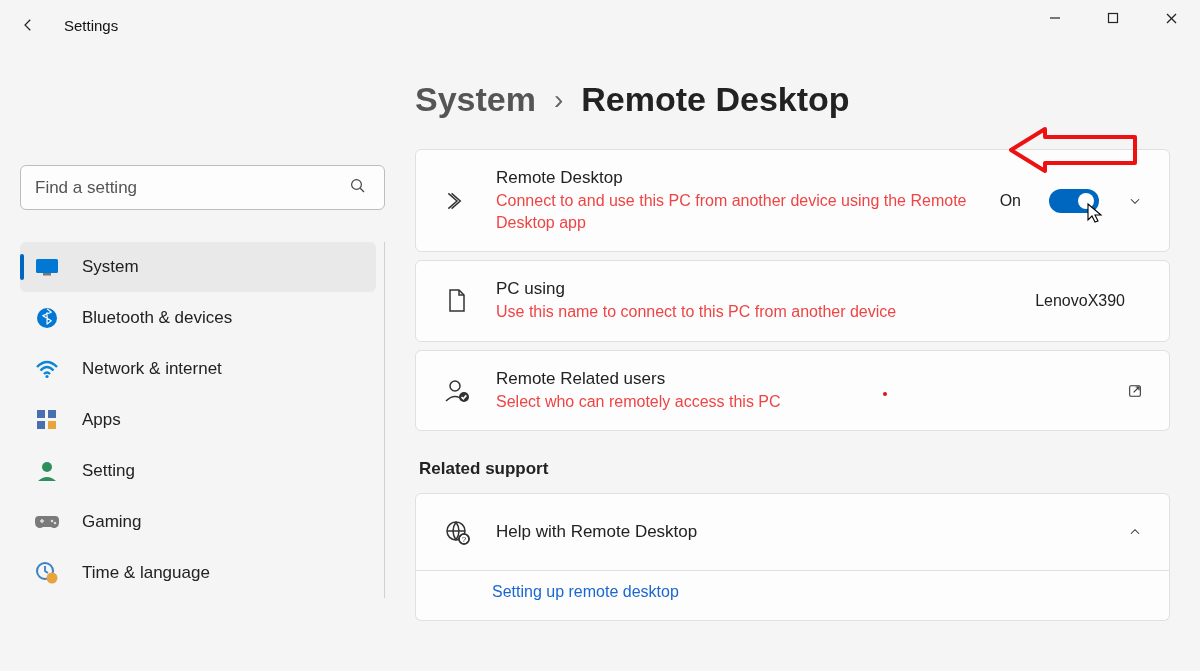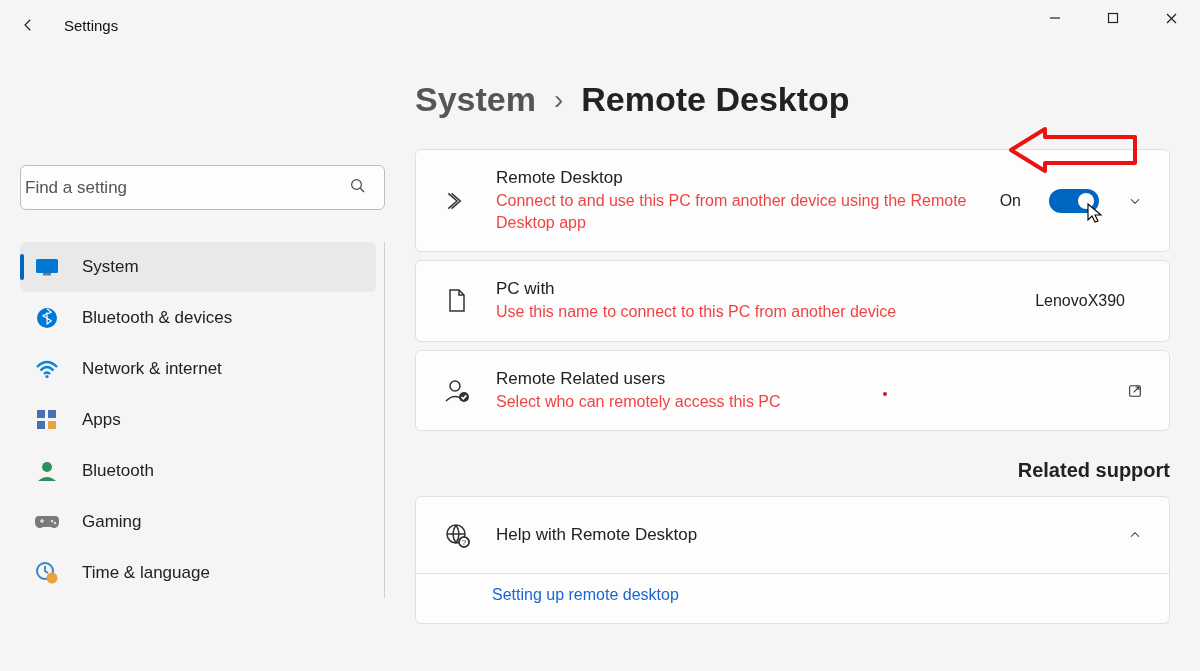--- a/index.html
+++ b/index.html
@@ -13,21 +13,21 @@
   .winbtn { width:58px; height:36px; display:flex; align-items:center; justify-content:center; }
   .winbtn svg { stroke:#222; }
 
   
   .content { display:flex; height:calc(671px - 50px); }
   .sidebar { width:395px; padding:0 10px 0 20px; display:flex; flex-direction:column; position:relative; }
   .main { flex:1; padding:20px 30px 0 20px; overflow:hidden; }
 
   
   .search-wrap { position:relative; margin-top:115px; margin-bottom:32px; }
-  .search { width:365px; height:45px; border:1px solid #bdbdbd; border-radius:6px; background:#fdfdfd; font-size:17px; padding:0 44px 0 4px; color:#333; }
+  .search { width:365px; height:45px; border:1px solid #bdbdbd; border-radius:6px; background:#fdfdfd; font-size:17px; padding:0 44px 0 14px; color:#333; }
   .search::placeholder { color:#555; }
   .search-icon { position:absolute; right:18px; top:12px; }
 
   
   .nav { display:flex; flex-direction:column; gap:1px; border-right:1px solid #d0d0d0; padding-right:8px; }
   .nav-item { display:flex; align-items:center; height:50px; padding:0 10px 0 14px; border-radius:6px; position:relative; cursor:default; }
   .nav-item .nav-icon { width:26px; height:26px; margin-right:22px; display:flex; align-items:center; justify-content:center; }
   .nav-item .nav-label { font-size:17px; color:#222; }
   .nav-item.active { background:#e9e9e9; }
   .nav-item.active::before { content:""; position:absolute; left:0; top:12px; bottom:12px; width:4px; background:#0067c0; border-radius:2px; }
@@ -48,21 +48,21 @@
   .card-right { display:flex; align-items:center; gap:28px; }
 
   
   .toggle { width:50px; height:24px; border-radius:12px; background:#0067c0; position:relative; }
   .toggle .knob { width:16px; height:16px; border-radius:50%; background:#fff; position:absolute; top:4px; right:5px; }
   .toggle-label { font-size:16px; color:#222; }
 
   
   .chevron { width:16px; height:16px; display:flex; align-items:center; justify-content:center; }
 
-  .section-heading { font-size:20px; font-weight:600; color:#222; margin:28px 0 14px 4px;text-align:right; }
+  .section-heading { font-size:17px; font-weight:600; color:#222; margin:28px 0 14px 4px; }
 
   .link-text { font-size:16px; color:#1a66d1; margin-left:50px; padding-bottom:14px; }
 
   
   .annot-arrow { position:absolute; left:1005px; top:125px; }
 
   
   .cursor-svg { position:absolute; left:1086px; top:202px; pointer-events:none; }
 
   
@@ -158,21 +158,21 @@
         <span class="nav-label">Apps</span>
       </div>
 
       <div class="nav-item">
         <span class="nav-icon">
           <svg width="22" height="22">
               <circle cx="11" cy="7" r="5" fill="#2f8f5c"></circle>
               <path d="M2 21 Q11 13 20 21 Z" fill="#2f8f5c"></path>
             </svg>
         </span>
-        <span class="nav-label">Bluetooth</span>
+        <span class="nav-label">Setting</span>
       </div>
 
       <div class="nav-item">
         <span class="nav-icon">
           <svg width="26" height="20" viewBox="0 0 26 20">
               <path d="M5 4 h16 a4 4 0 0 1 4 4 v3 a5 5 0 0 1 -8 4 h-8 a5 5 0 0 1 -8 -4 v-3 a4 4 0 0 1 4 -4 z" fill="#7a7a7a"></path>
               <circle cx="18" cy="9" r="1.3" fill="#ddd"></circle>
               <circle cx="21" cy="11" r="1.3" fill="#ddd"></circle>
               <path d="M6 9 h4 M8 7 v4" stroke="#ddd" stroke-width="1.6"></path>
             </svg>
@@ -225,21 +225,21 @@
     </div>
 
     <div class="card">
       <span class="card-icon">
         <svg width="22" height="26" viewBox="0 0 22 26" fill="none" stroke="#333" stroke-width="1.5">
             <path d="M4 2 h9 l5 5 v16 H4 Z"></path>
             <path d="M13 2 v5 h5"></path>
           </svg>
       </span>
       <div class="card-body">
-        <div class="card-title">PC with</div>
+        <div class="card-title">PC using</div>
         <div class="card-desc">Use this name to connect to this PC from another device</div>
       </div>
       <div class="card-right">
         <span class="card-value">LenovoX390</span>
       </div>
     </div>
 
     <div class="card">
       <span class="card-icon">
         <svg width="28" height="26" viewBox="0 0 28 26" fill="none" stroke="#333" stroke-width="1.5">

